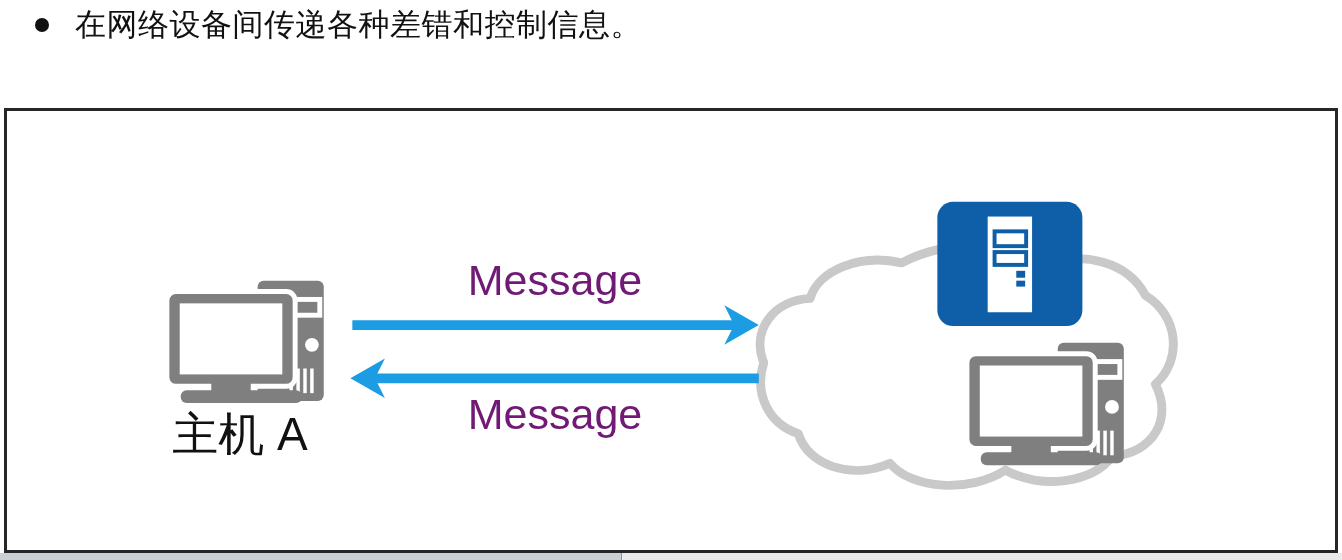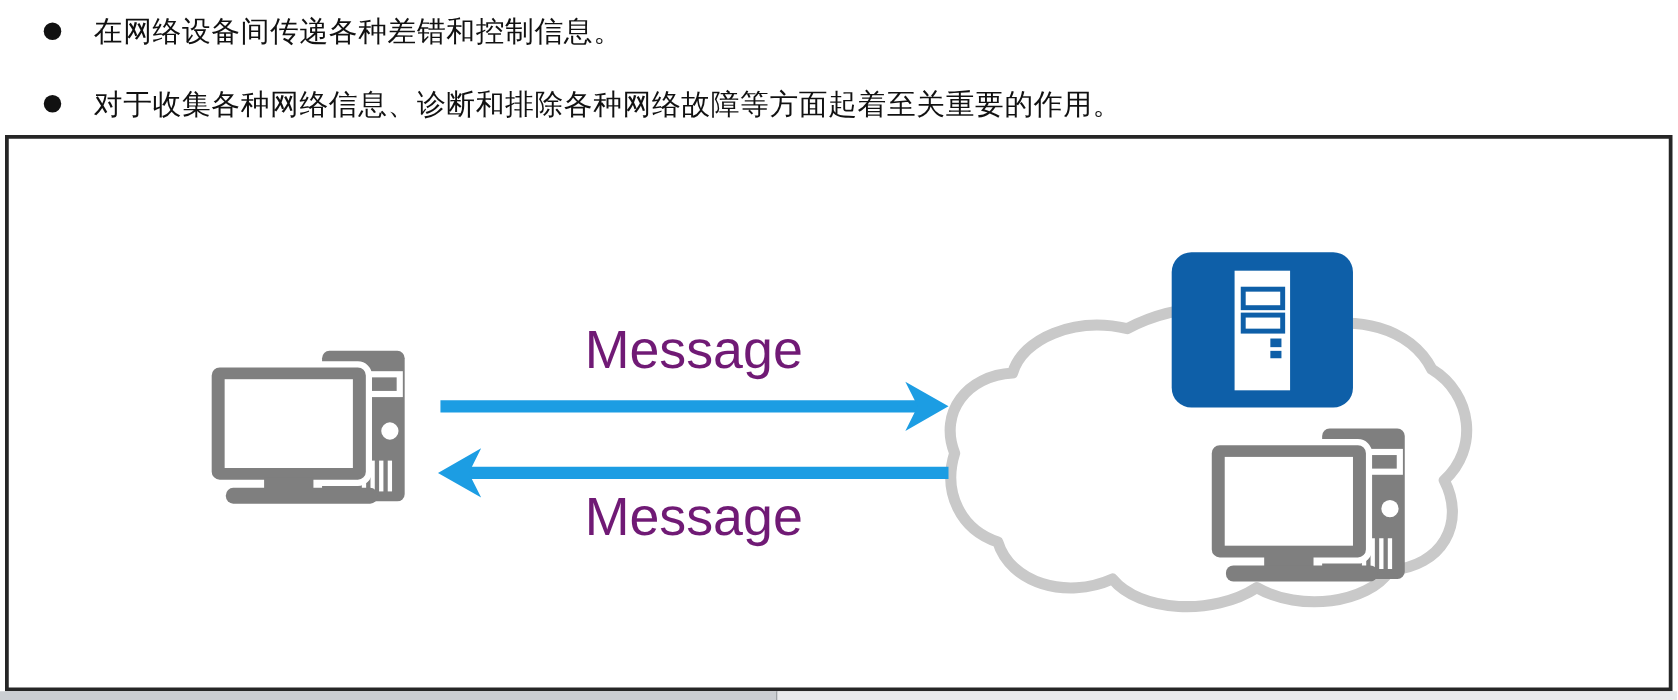--- a/index.html
+++ b/index.html
@@ -3,21 +3,21 @@
 <meta charset="utf-8">
 <style>
   html,body{margin:0;padding:0;background:#fff;}
   body{font-family:"Liberation Sans", sans-serif;}
   .canvas{position:relative;width:1342px;height:560px;background:#ffffff;overflow:hidden;}
 
   
   .bullets{position:absolute;left:0;top:6px;width:1342px;}
   .bullet-row{display:flex;align-items:flex-start;margin:0 0 20px 0;}
   .bullet-dot{width:14px;height:14px;border-radius:50%;background:#111;margin:12px 26px 0 35px;flex:0 0 auto;}
-  .bullet-text{font-size:23px;line-height:38px;color:#111;letter-spacing:0.5px;}
+  .bullet-text{font-size:31px;line-height:38px;color:#111;letter-spacing:0.5px;}
 
   
   .diagram-box{position:absolute;left:4px;top:108px;width:1334px;height:445px;
     border:3px solid #262626;background:#ffffff;box-sizing:border-box;}
   .diagram-svg{position:absolute;left:0;top:0;width:100%;height:100%;}
 
   
   .msg-label{position:absolute;width:260px;text-align:center;font-size:43px;color:#701a75;}
   .msg-top{left:425px;top:256px;}
   .msg-bottom{left:425px;top:390px;}
@@ -31,24 +31,20 @@
 </style>
 </head>
 <body>
 
 <div class="canvas">
 
   <div class="bullets">
     <div class="bullet-row">
       <span class="bullet-dot"></span>
       <span class="bullet-text">在网络设备间传递各种差错和控制信息。</span>
-    </div>
-    <div class="bullet-row">
-      <span class="bullet-dot"></span>
-      <span class="bullet-text">对于收集各种网络信息、诊断和排除各种网络故障等方面起着至关重要的作用。</span>
     </div>
   </div>
 
   <div class="diagram-box">
     <svg class="diagram-svg" viewBox="4 108 1334 445">
 
       <defs>
 
         <g id="pc-icon">
 
@@ -108,19 +104,20 @@
       </g>
       <g>
         <line x1="370" y1="379" x2="760" y2="379" stroke="#1C9DE3" stroke-width="10"></line>
         <polygon points="346,379 381,359 371,379 381,399" fill="#1C9DE3"></polygon>
       </g>
     </svg>
   </div>
 
   <div class="msg-label msg-top">Message</div>
   <div class="msg-label msg-bottom">Message</div>
+  <div class="host-label">主机 A</div>
 
   <div class="bottom-strip">
     <div class="strip-left"></div>
     <div class="strip-right"></div>
   </div>
 
 </div>
 
 </body></html>

